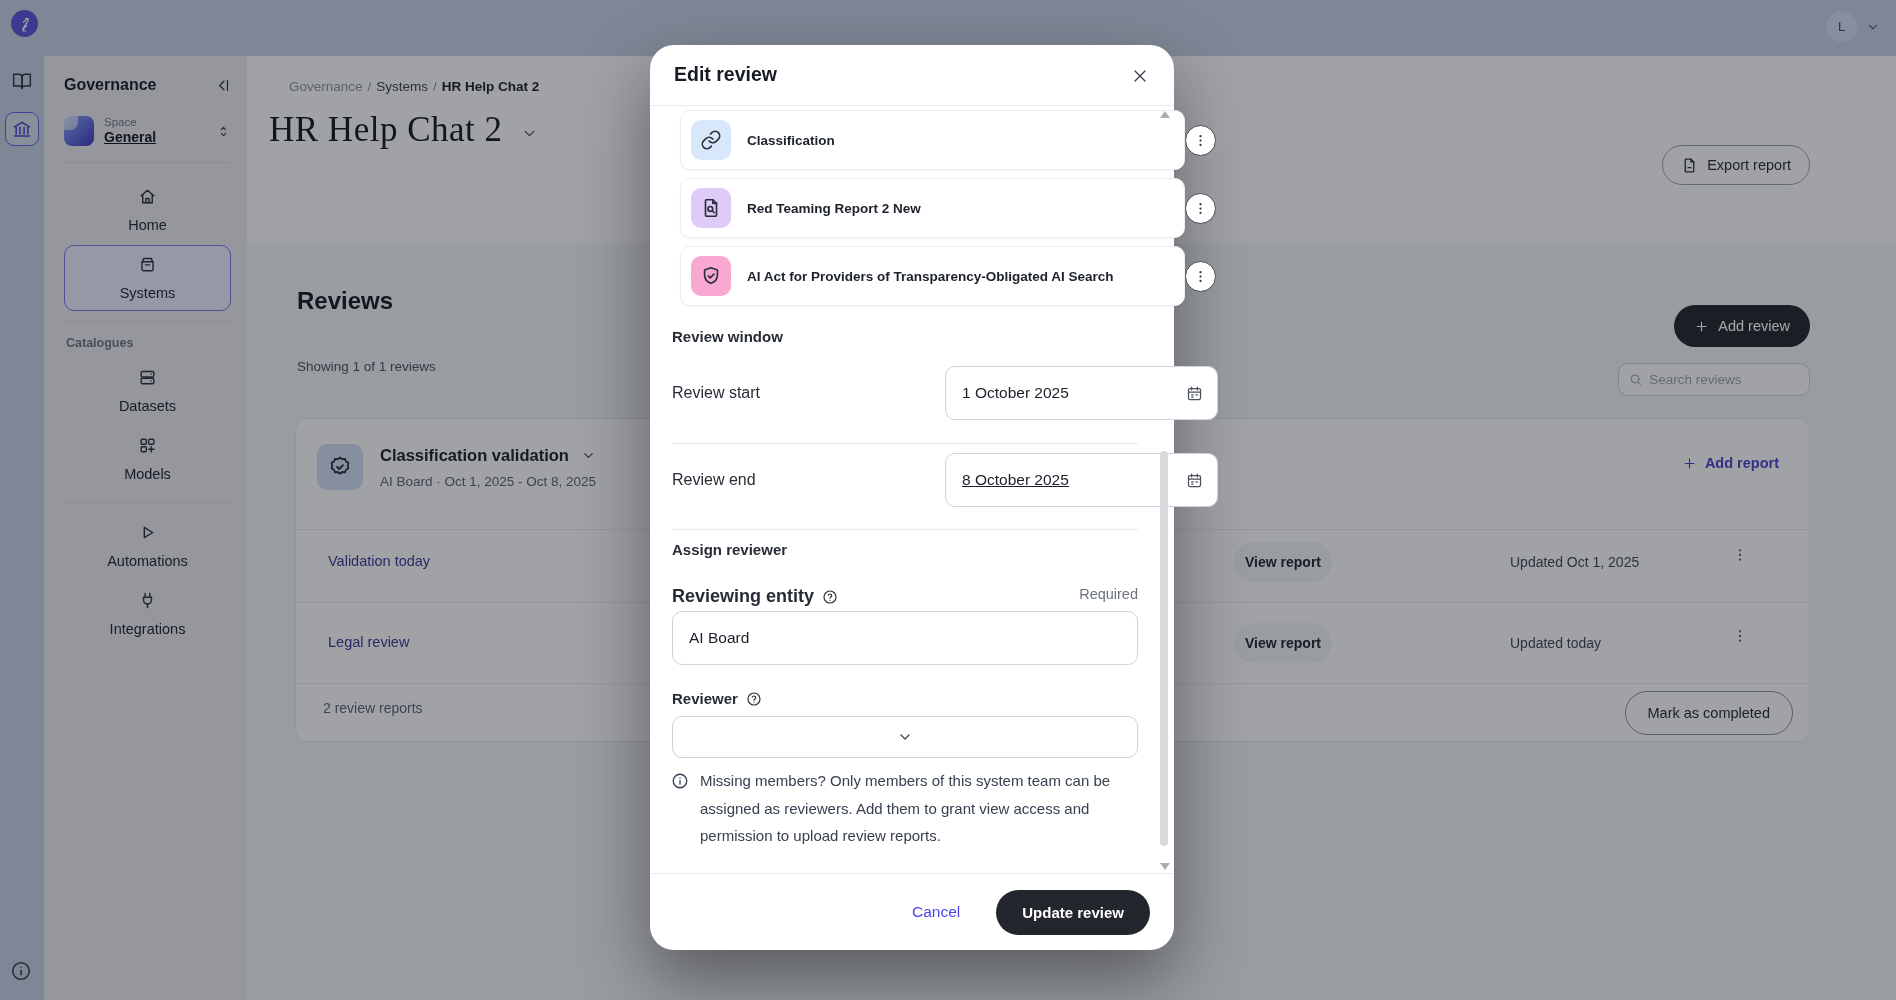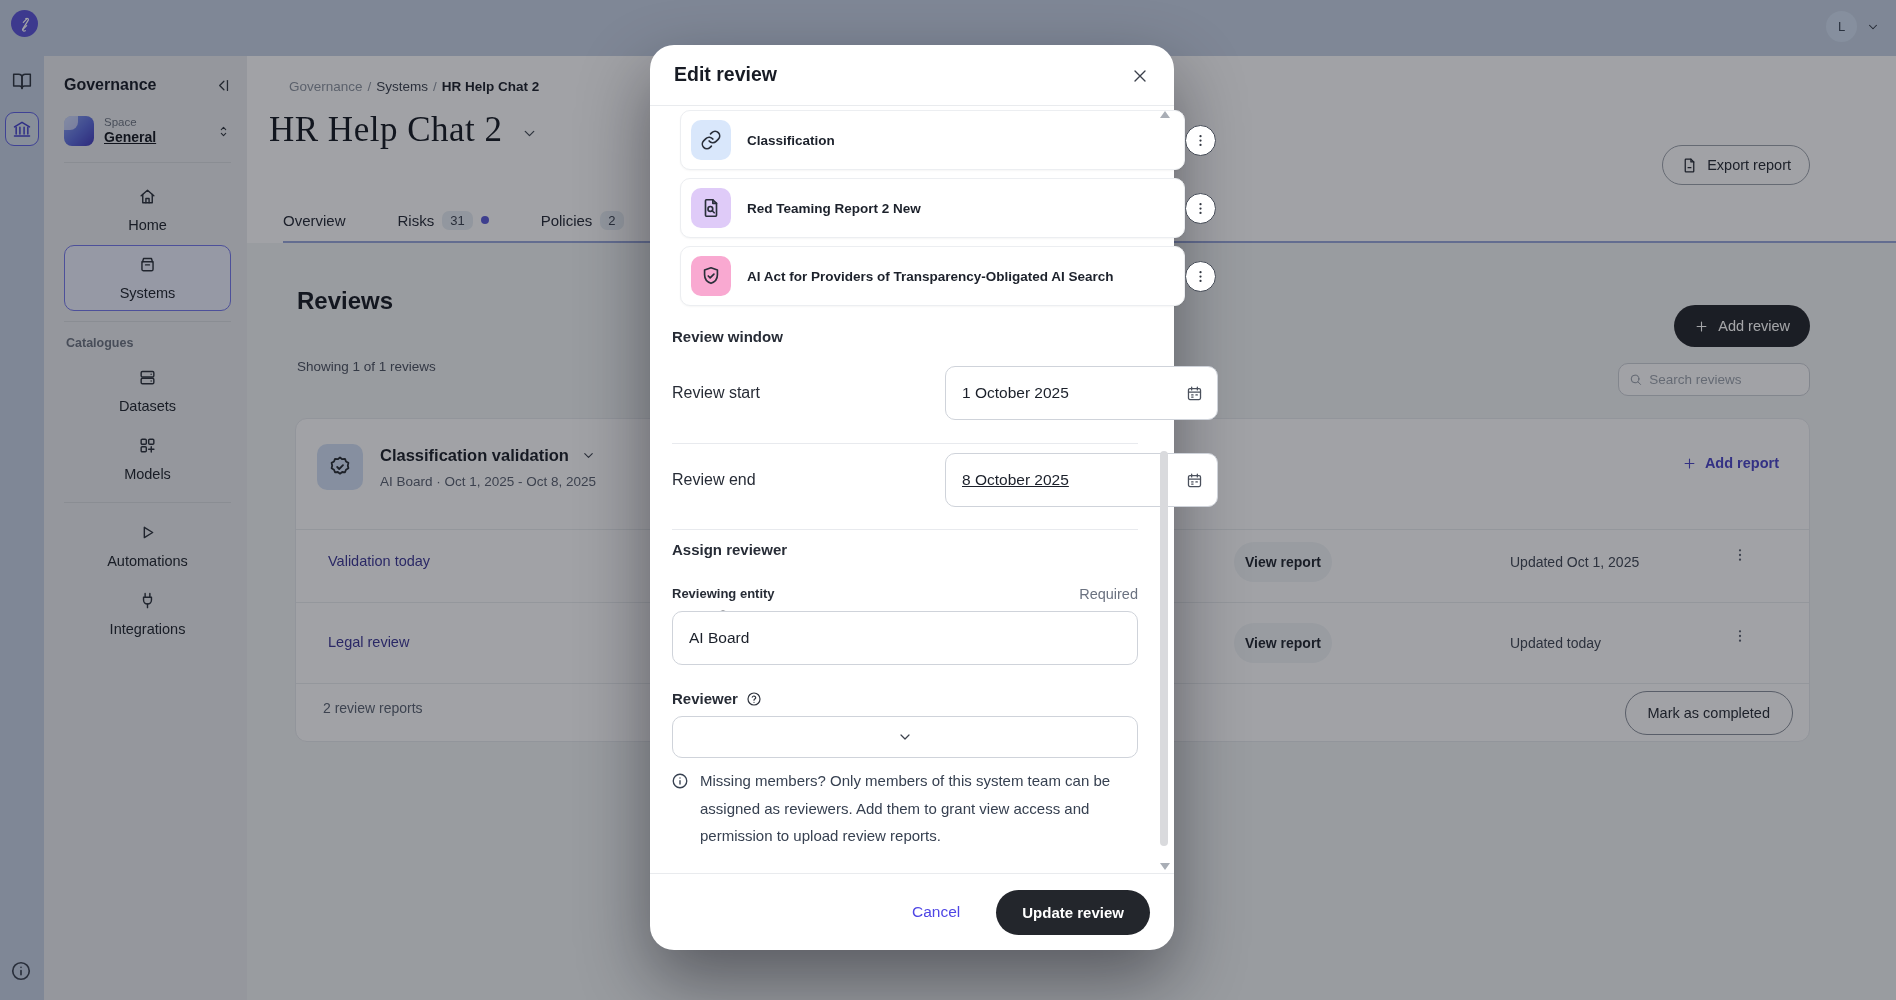--- a/index.html
+++ b/index.html
@@ -249,34 +249,20 @@
       </span>
     </div>
     <button class="export-btn">
       <svg class="ic" width="17" height="17" viewBox="0 0 24 24">
           <path d="M7 3h7l4 4v13a1 1 0 0 1-1 1H7a1 1 0 0 1-1-1V4a1 1 0 0 1 1-1z"></path>
           <path d="M14 3v4h4"></path>
           <path d="M10 15h4"></path>
         </svg>
       <span>Export report</span>
     </button>
-    <div class="tabs">
-      <div class="tab">
-        <span>Overview</span>
-      </div>
-      <div class="tab">
-        <span>Risks</span>
-        <span class="tab-badge">31</span>
-        <span class="tab-dot"></span>
-      </div>
-      <div class="tab">
-        <span>Policies</span>
-        <span class="tab-badge">2</span>
-      </div>
-    </div>
   </div>
 
   <div class="content">
     <div class="reviews-h">Reviews</div>
     <button class="add-review-btn">
       <svg class="ic" width="15" height="15" viewBox="0 0 24 24">
           <path d="M12 5v14M5 12h14"></path>
         </svg>
       <span>Add review</span>
     </button>
@@ -431,21 +417,21 @@
     <svg class="ic" width="17" height="17" viewBox="0 0 24 24">
         <rect x="3.5" y="5" width="17" height="15.5" rx="2"></rect>
         <path d="M8 3v4M16 3v4M3.5 10h17"></path>
         <path d="M8 14h2M14 14h2M8 17h2"></path>
       </svg>
   </div>
   <div class="m-div" style="top:484px;"></div>
 
   <div class="m-sec-h" style="top:496px;">Assign reviewer</div>
 
-  <div class="m-row-label label-help" style="top:541px; font-weight:600; font-size:13px;flex-direction:column;">
+  <div class="m-row-label label-help" style="top:541px; font-weight:600; font-size:18px;">
     <span>Reviewing entity</span>
     <span class="help-ic">
       <svg class="ic" width="16" height="16" viewBox="0 0 24 24">
           <circle cx="12" cy="12" r="9"></circle>
           <path d="M9.4 9.2a2.7 2.7 0 0 1 5.2.9c0 1.8-2.6 2-2.6 3.6"></path>
           <path d="M12 17h.01"></path>
         </svg>
     </span>
   </div>
   <span class="req" style="top:541px;">Required</span>

